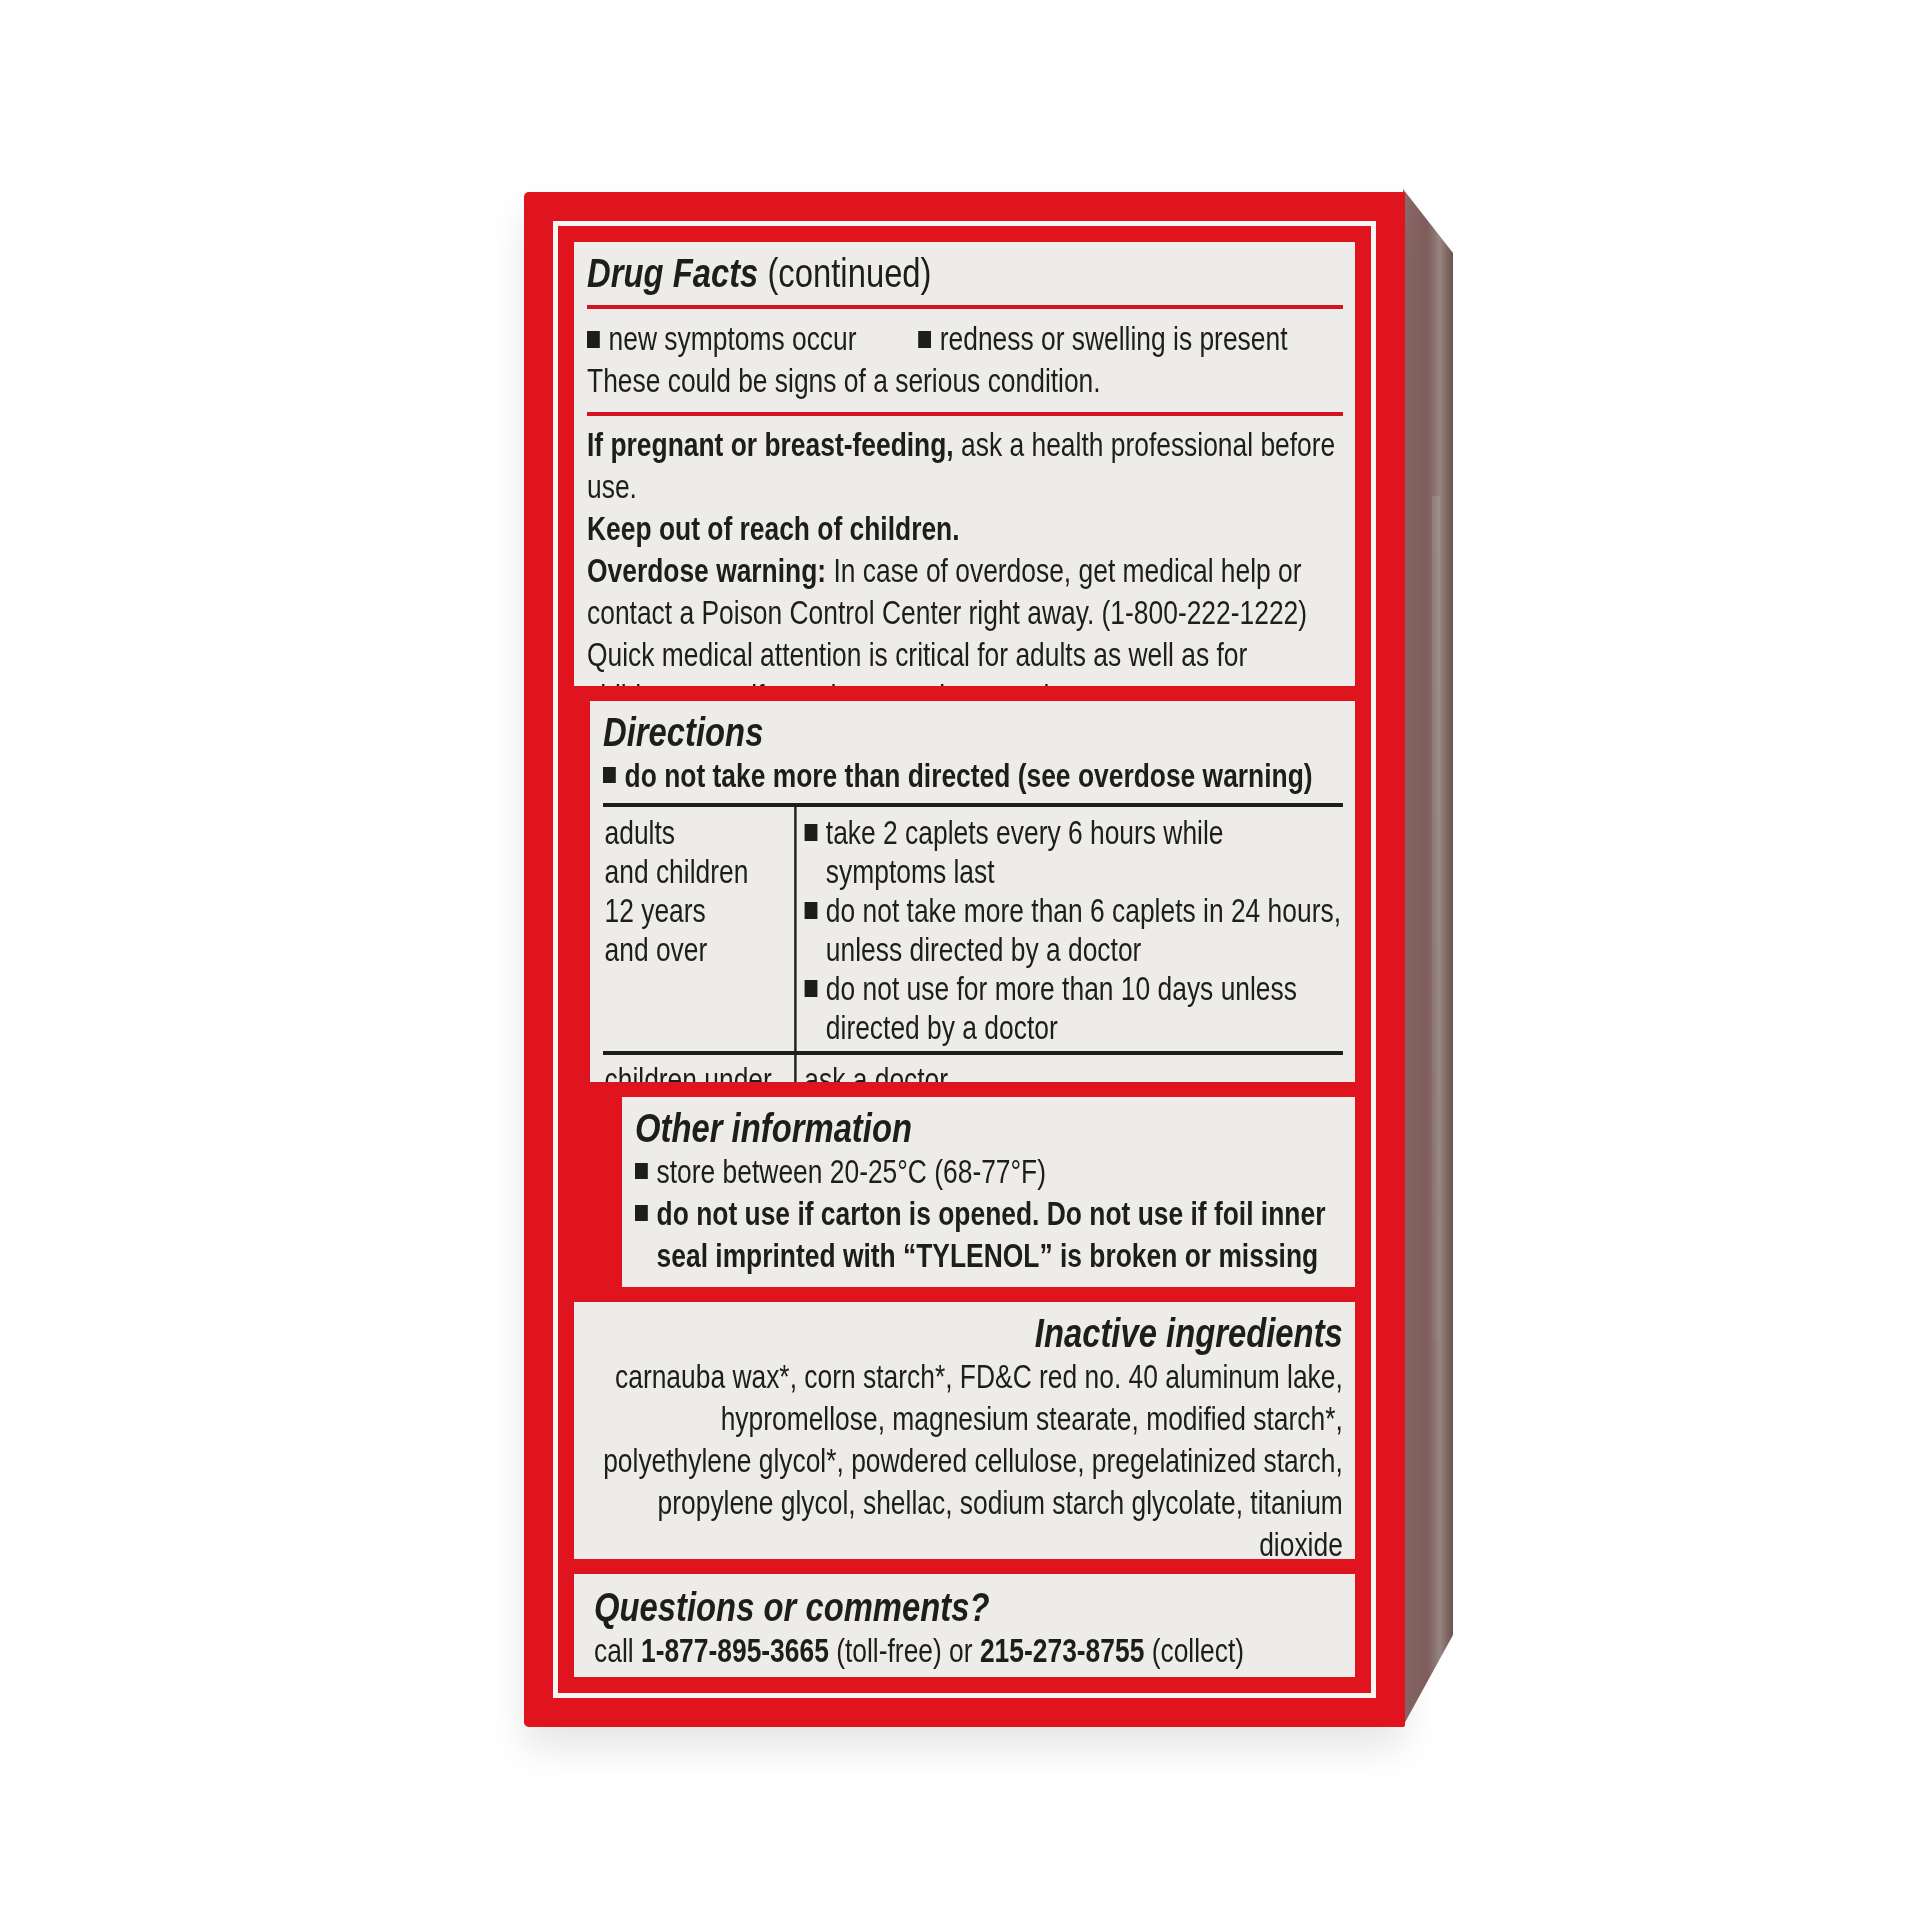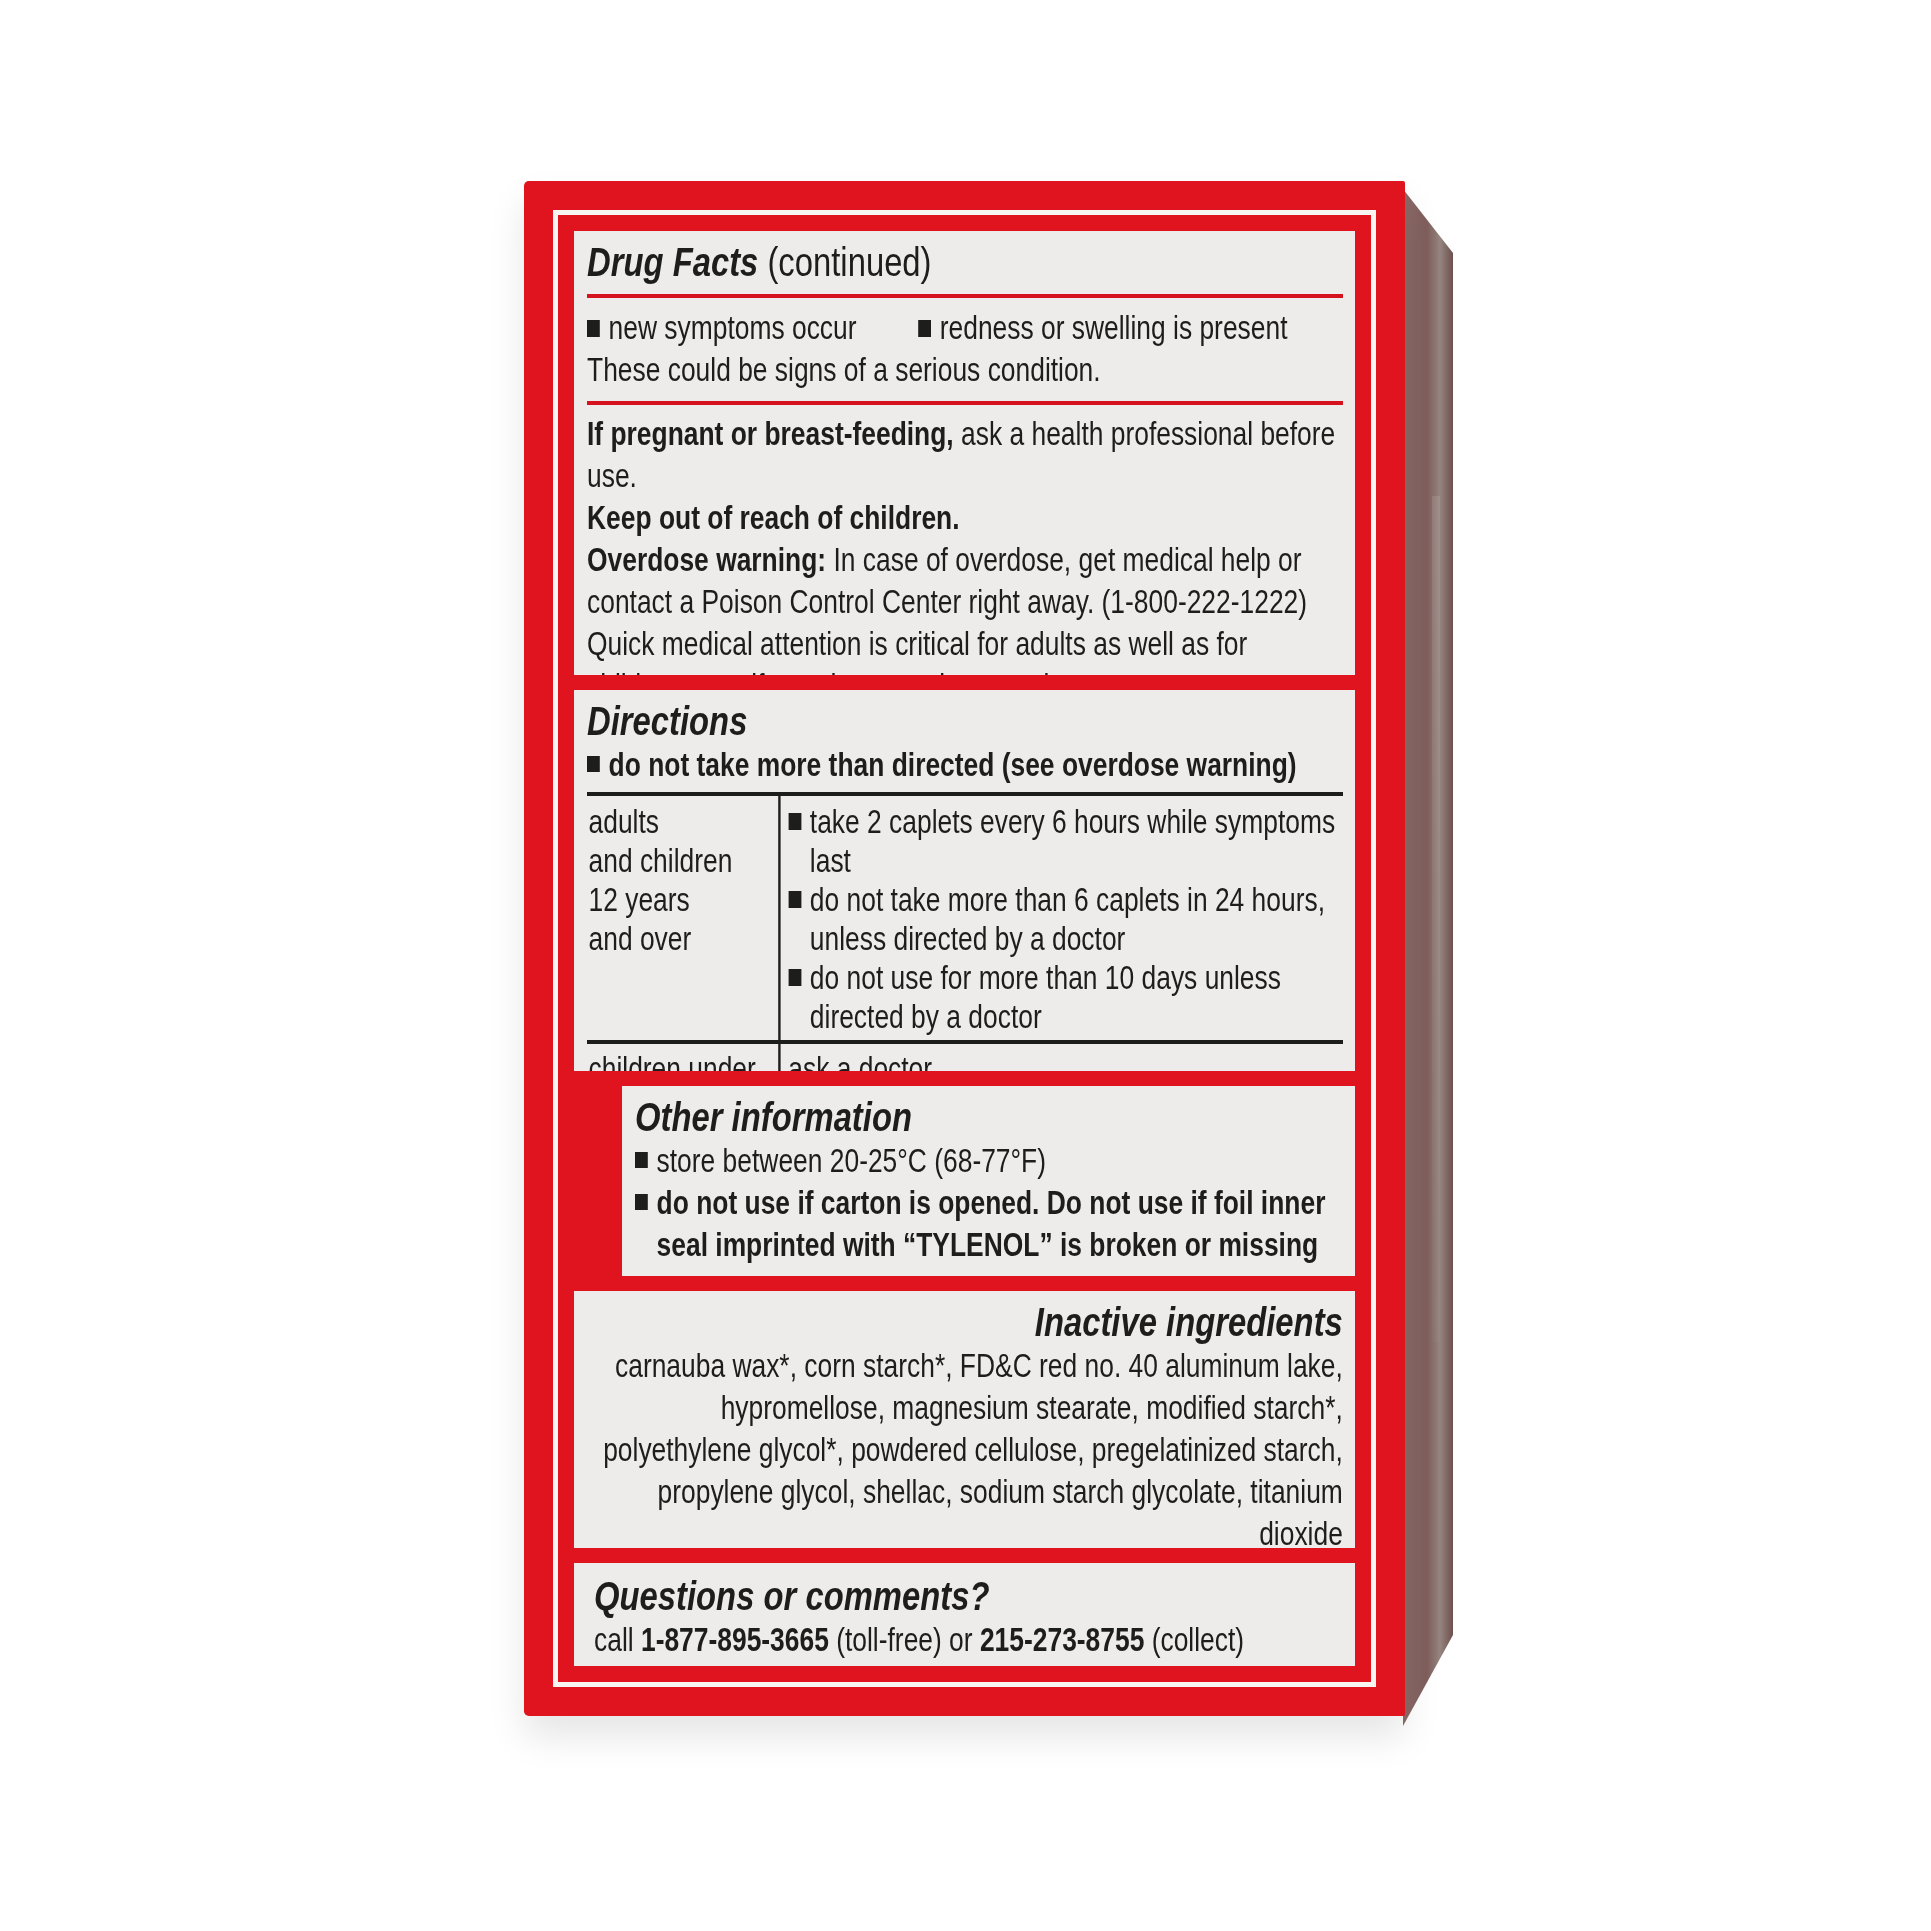--- a/index.html
+++ b/index.html
@@ -5,21 +5,21 @@
   html, body { margin: 0; padding: 0; background: #ffffff; }
   body {
     width: 1931px; height: 1931px; position: relative; overflow: hidden;
     font-family: "Liberation Sans", sans-serif; color: #1d1d1b;
     -webkit-font-smoothing: antialiased;
   }
   .stage { position: absolute; inset: 0; background: #ffffff; }
 
   
   .carton {
-    position: absolute; left: 524px; top: 181px; width: 881px; height: 1535px;
+    position: absolute; left: 524px; top: 192px; width: 881px; height: 1535px;
     background: #e0141f; border-radius: 4.8px 1.9px 1.9px 4.8px;
     box-shadow: 0 21px 37px rgba(0,0,0,0.10);
   }
   .carton-side {
     position: absolute; left: 1403px; top: 189px; width: 50px; height: 1537px;
     background: linear-gradient(90deg, #8d6b69 0%, #7f5e5c 48%, #958580 74%, #86706c 84%, #6d504d 100%);
     clip-path: polygon(0 0, 100% 64px, 100% calc(100% - 91px), 0 100%);
   }
   .carton-side .streak {
     position: absolute; left: 58%; top: 20%; width: 7.7px; height: 55%;
@@ -31,21 +31,21 @@
   }
   .panels {
     position: absolute; left: 50px; right: 50px; top: 50px; bottom: 50px;
     display: flex; flex-direction: column; gap: 15.4px;
   }
   .panel {
     background: #edecea; box-sizing: border-box; overflow: hidden;
     padding: 7.7px 12.6px 5.8px 12.6px;
   }
   .p1 { height: 448px; }
-  .p2 { height: 384px; }
+  .p2 { height: 384px; margin-left: 16px; }
   .p3 { height: 191px; margin-left: 48px; }
   .p4 { height: 259px; text-align: right; }
   .p5 { flex: 1 1 auto; padding-top: 9.7px; padding-left: 20px; }
 
   
   .cond { width: 125%; transform: scaleX(0.80); transform-origin: 0 0; }
 
   h2 { margin: 0; font-size: 41px; line-height: 46px; font-weight: 700; font-style: italic; letter-spacing: 0; }
   h2 .hdr-suffix { font-weight: 400; font-style: normal; }
   .txt  { font-size: 33px; line-height: 42px; font-weight: 400; }

